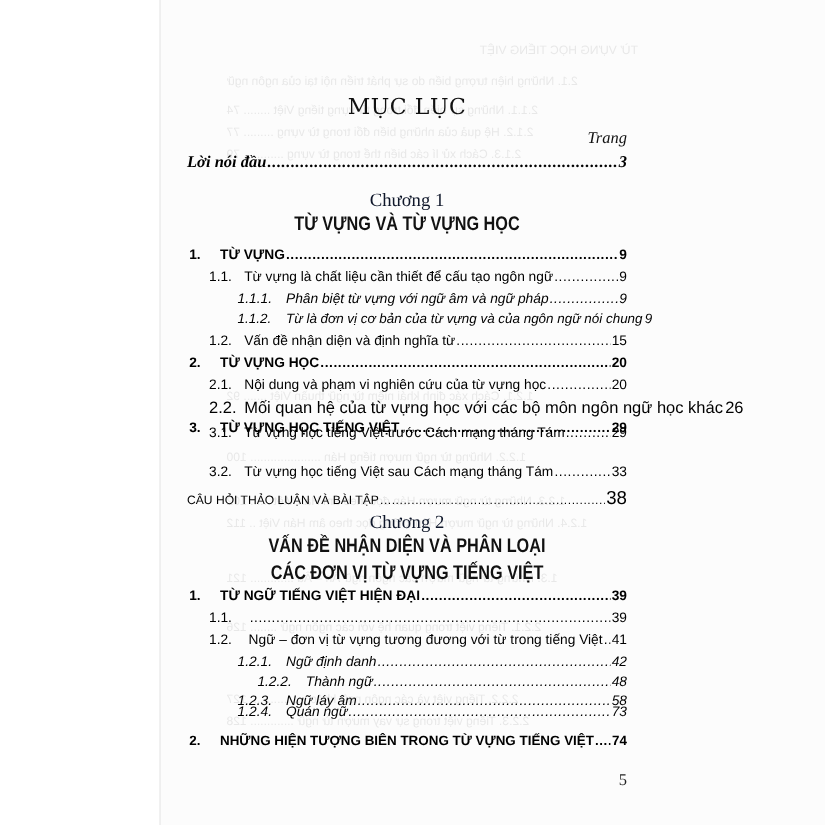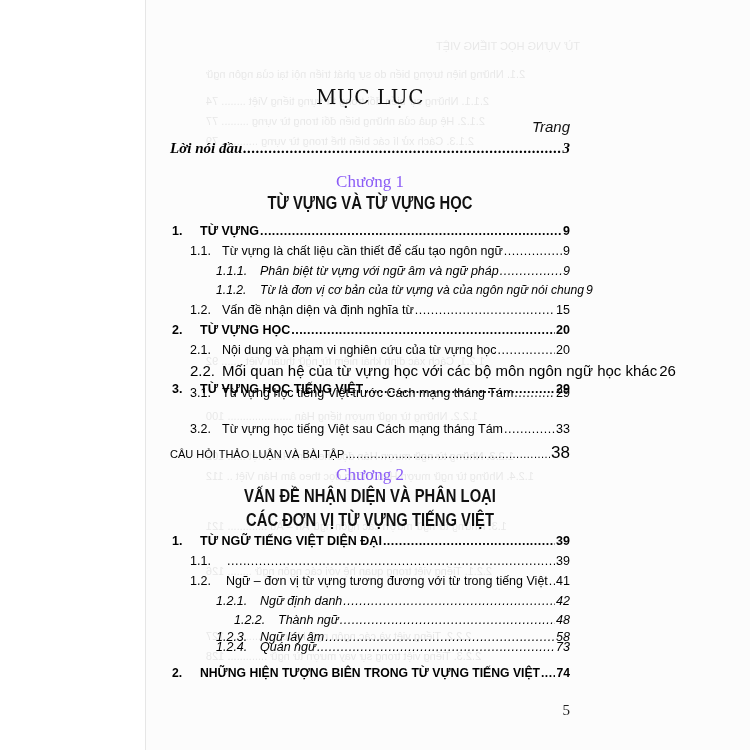--- a/index.html
+++ b/index.html
@@ -42,21 +42,21 @@
     text-align: center;
     font-family: "DejaVu Serif", "Liberation Serif", serif;
     font-size: 20px;
     letter-spacing: 0.5px;
     color: #111;
   }
   .trang {
     position: absolute;
     right: 0;
     top: 118px;
-    font-family: Liberation Sans, sans-serif;
+    font-family: Liberation Serif, serif;
     font-style: italic;
     font-size: 15px;
     color: #111;
   }
   .row {
     position: absolute;
     left: 0;
     width: 400px;
     display: flex;
     align-items: baseline;
@@ -100,21 +100,21 @@
     font-family: "Liberation Sans", sans-serif;
     font-size: 11px;
   }
   .chapter-label {
     position: absolute;
     left: 0;
     width: 400px;
     text-align: center;
     font-family: "Liberation Serif", serif;
     font-size: 17px;
-    color: #8b5cf6;
+    color: #0f172a;
   }
   .chapter-title {
     position: absolute;
     left: 0;
     width: 400px;
     text-align: center;
     font-family: "Liberation Sans", sans-serif;
     font-weight: bold;
     font-size: 18px;
     color: #111;
@@ -235,21 +235,21 @@
     <span class="dots"></span>
     <span class="page-no" style="font-size:17px;">38</span>
   </div>
 
   <div class="chapter-label" style="top:465px;">Chương 2</div>
   <div class="chapter-title" style="top:486px;">VẤN ĐỀ NHẬN DIỆN VÀ PHÂN LOẠI</div>
   <div class="chapter-title" style="top:510px;">CÁC ĐƠN VỊ TỪ VỰNG TIẾNG VIỆT</div>
 
   <div class="row sans-bold" style="top:534px;">
     <span class="num" style="width:28px; margin-left:2px;">1.</span>
-    <span class="text">TỪ NGỮ TIẾNG VIỆT DIỆN ĐẠI</span>
+    <span class="text">TỪ NGỮ TIẾNG VIỆT HIỆN ĐẠI</span>
     <span class="dots"></span>
     <span class="page-no">39</span>
   </div>
   <div class="row sans" style="top:554px;">
     <span class="num" style="width:36px; margin-left:20px;">1.1.</span>
     <span class="dots"></span>
     <span class="page-no">39</span>
   </div>
   <div class="row sans" style="top:574px;">
     <span class="num" style="width:36px; margin-left:20px;">1.2.</span>

